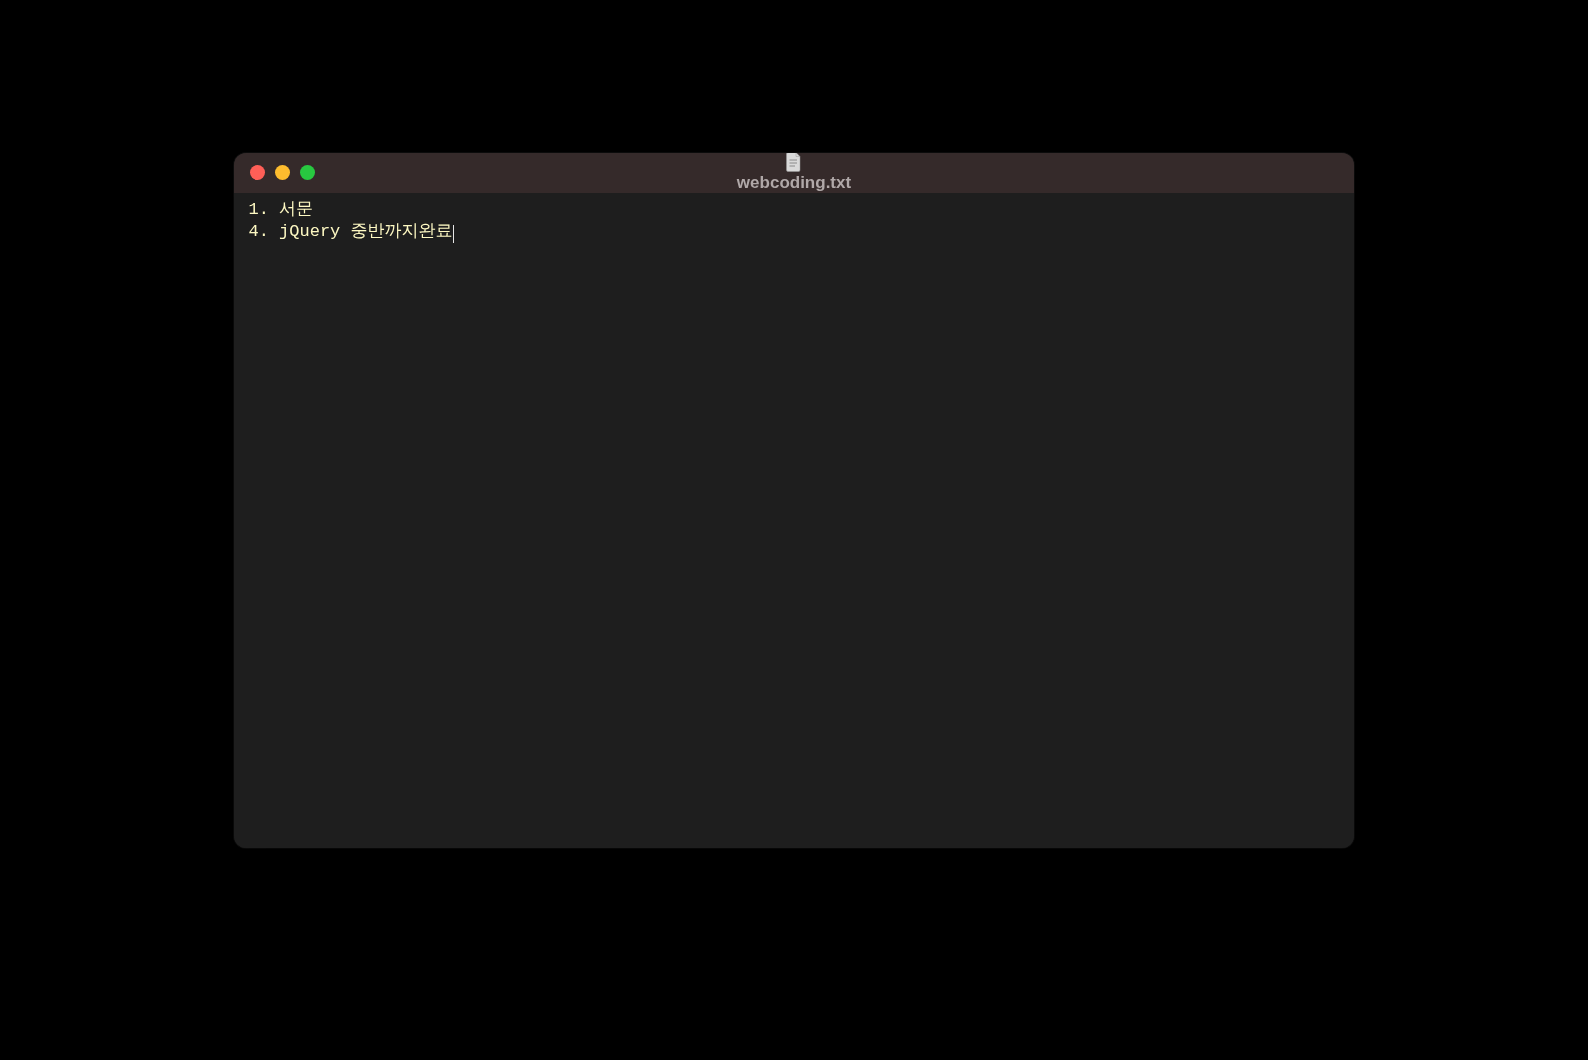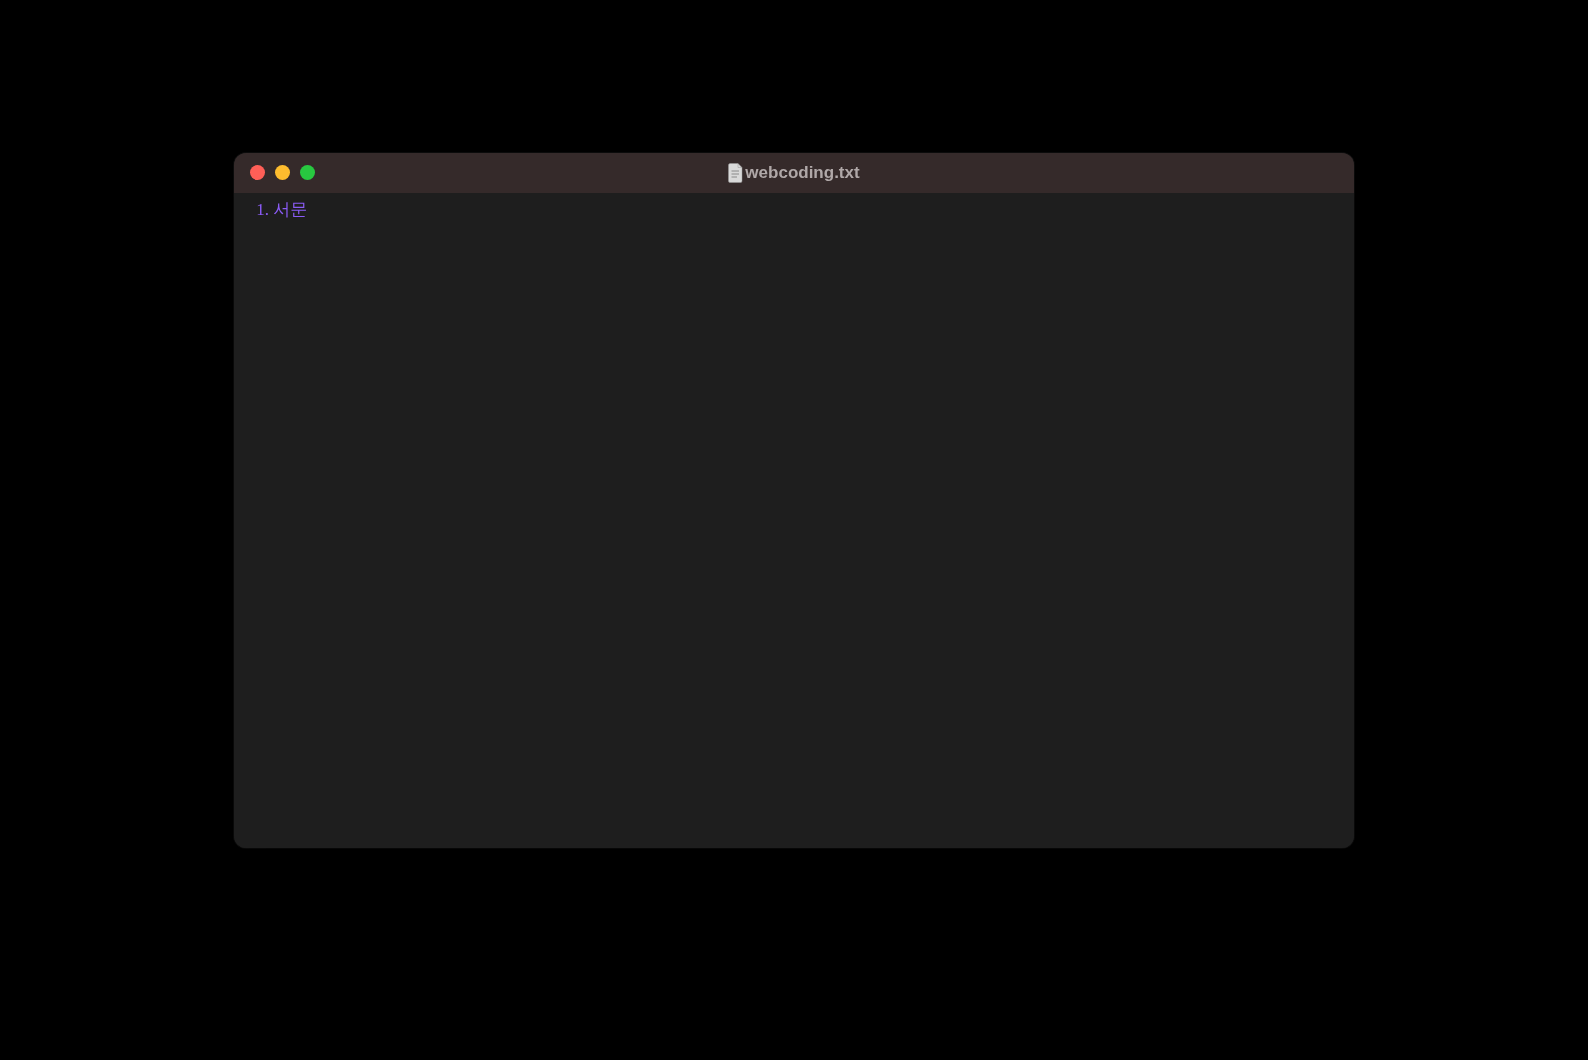--- a/index.html
+++ b/index.html
@@ -52,20 +52,21 @@
     .traffic-light.maximize { background: #28c840; }
     .title-wrap {
       position: absolute;
       left: 0;
       right: 0;
       display: flex;
       justify-content: center;
       align-items: center;
       gap: 1px;
       pointer-events: none;
+      flex-direction: column;
     }
     .doc-icon {
       width: 16px;
       height: 20px;
       display: inline-flex;
       align-items: center;
       justify-content: center;
     }
     .doc-icon svg {
       width: 16px;
@@ -73,24 +74,24 @@
     }
     .title-text {
       color: #b0a8a8;
       font-size: 17px;
       font-weight: 600;
     }
     .content {
       flex: 1;
       background: #1e1e1e;
       padding: 6px 10px 6px 6px;
-      font-family: Liberation Serif, serif;
+      font-family: Liberation Mono, monospace;
       font-size: 17px;
       line-height: 1.35;
-      color: #8b5cf6;
+      color: #fef9c3;
       white-space: pre;
       position: relative;
     }
     .content .line {
       display: block;
     }
     .line-num {
       display: inline-block;
       width: 1.7em;
       text-align: right;
@@ -122,14 +123,14 @@
           <path d="M2 0.5 H10 L14 4.5 V18 A1.5 1.5 0 0 1 12.5 19.5 H2 A1.5 1.5 0 0 1 0.5 18 V2 A1.5 1.5 0 0 1 2 0.5 Z" fill="#d9d9d9" stroke="#999" stroke-width="0.5"></path>
           <path d="M10 0.5 V4.5 H14" fill="none" stroke="#999" stroke-width="0.5"></path>
           <line x1="3.5" y1="8" x2="11" y2="8" stroke="#8a8a8a" stroke-width="1"></line>
           <line x1="3.5" y1="11" x2="11" y2="11" stroke="#8a8a8a" stroke-width="1"></line>
           <line x1="3.5" y1="14" x2="9" y2="14" stroke="#8a8a8a" stroke-width="1"></line>
         </svg>
       </span>
       <span class="title-text">webcoding.txt</span>
     </div>
   </div>
-  <div class="content" id="editor-content"><div class="line"><span class="line-num">1.</span><span> 서문</span></div></div>
+  <div class="content" id="editor-content"><div class="line"><span class="line-num">1.</span><span> 서문</span></div><div class="line"><span class="line-num">4.</span><span> jQuery 중반까지완료</span><span class="cursor"></span></div></div>
 </div>
 
 </body></html>

